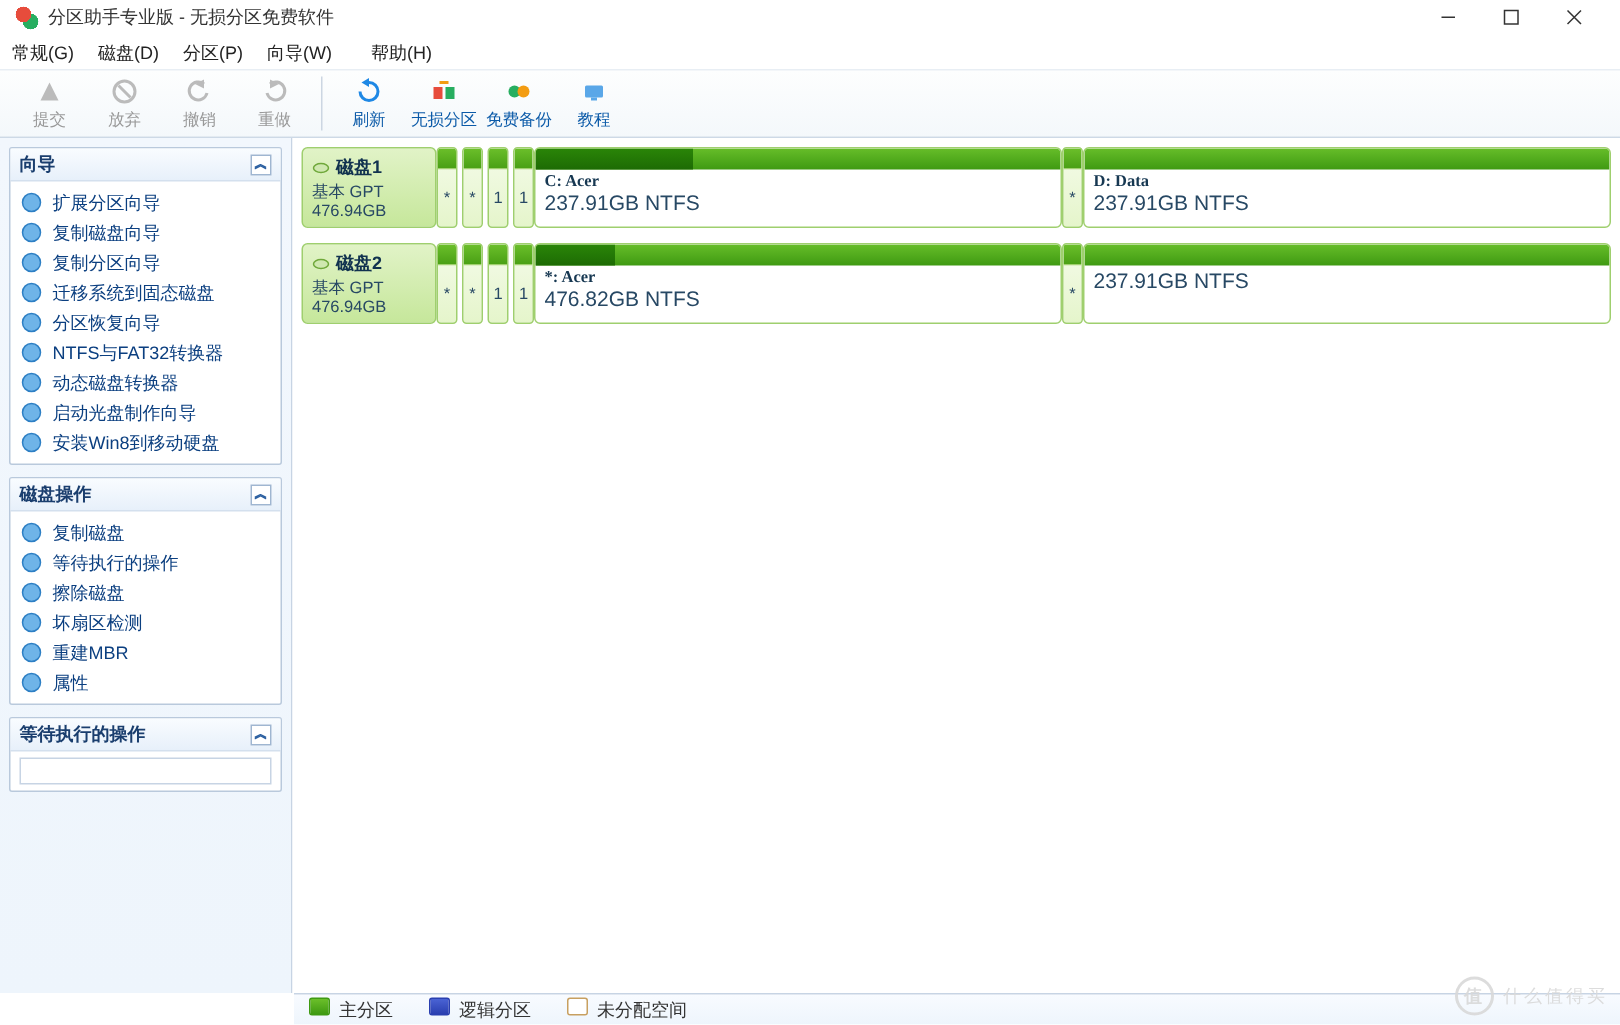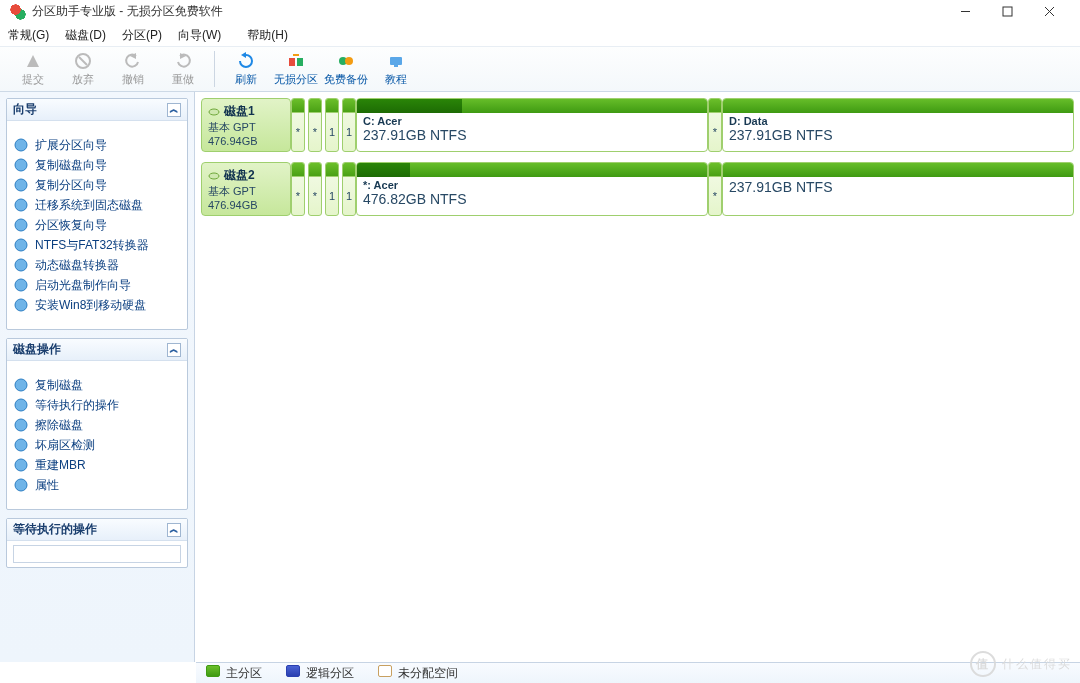--- a/index.html
+++ b/index.html
@@ -23,40 +23,40 @@
 .tbtn .ic { width: 20px; height: 20px; display:flex; align-items:center; justify-content:center; }
 .tbtn .lbl { font-size: 11px; }
 .tsep { width: 1px; height: 36px; background: #ccd6e2; margin: 0 6px; }
 
 
 .workspace { display: flex; height: calc(683px - 24px - 22px - 46px - 21px); }
 .sidebar { width: 195px; background: linear-gradient(#f2f7fd,#eef5fc); border-right: 1px solid #c7d4e4; padding: 6px; display: flex; flex-direction: column; gap: 8px; }
 .panel { border: 1px solid #b9c9dc; background: #fff; border-radius: 2px; }
 .panel-h { height: 22px; display: flex; align-items: center; justify-content: space-between; padding: 0 6px; background: linear-gradient(#f9fcff,#e7f0fa); color: #1a3e6e; font-weight: bold; border-bottom: 1px solid #d4e0ee; }
 .panel-h .collapse { width: 14px; height: 14px; border: 1px solid #9fb6d1; display:flex; align-items:center; justify-content:center; color:#2b5fa0; font-size:9px; background:#fff; }
-.panel-b { padding: 14px 0; }
+.panel-b { padding: 4px 0; }
 .item { height: 20px; display: flex; align-items: center; gap: 6px; padding: 0 6px; color: #0b3f80; }
 .item .ii { width: 16px; height: 16px; display:flex; align-items:center; justify-content:center; }
 .pending-box { height: 18px; margin: 4px 6px; border: 1px solid #c7d4e4; background:#fff; }
 
 
 .main { flex: 1; background: #fff; padding: 6px; overflow: hidden; }
 .disk-row { display: flex; gap: 0; margin-bottom: 10px; }
 .disk-info { width: 90px; border: 1px solid #9fcf6e; border-radius: 4px; background: linear-gradient(#e1f3c7,#c6e79b); padding: 4px 6px; }
 .disk-info .nm { font-weight: bold; color: #11324f; display:flex; align-items:center; gap:4px;}
 .disk-info .ln { color: #274864; font-size: 11px; }
 .small-slots { display: flex; gap: 3px; }
 .slot { width: 14px; border: 1px solid #9fcf6e; border-radius: 3px; background: linear-gradient(#f4fbe9,#e5f5cb); display:flex; flex-direction:column; }
 .slot .bar { height: 14px; background: linear-gradient(#6bbf2a,#4aa015); border-radius: 2px 2px 0 0; border-bottom:1px solid #9fcf6e;}
 .slot .tx { flex:1; display:flex; align-items:center; justify-content:center; color:#274864; font-size:11px; }
 .part { flex: 1; border: 1px solid #9fcf6e; border-radius: 4px; background: #fff; overflow:hidden; display:flex; flex-direction:column; position: relative; }
 .part .bar { height: 14px; background: linear-gradient(#66bd29,#3f9a12); position:relative; }
 .part .bar .used { position:absolute; left:0; top:0; bottom:0; background: linear-gradient(#2a8508,#1d6b04); }
 .part .info { padding: 2px 6px; }
-.part .pn { font-weight: bold; color: #173852; font-size:11px;}
+.part .pn { font-weight: bold; color: #173852; font-size:11px;font-family:Liberation Serif, serif;}
 .part .ps { color: #274864; font-size: 14px; }
 
 
 .statusbar { position:absolute; left:196px; right:0; bottom:0; height: 21px; background: linear-gradient(#f8fbff,#eef5fc); border-top: 1px solid #c7d4e4; display: flex; align-items: center; gap: 24px; padding: 0 10px; }
 .legend { display:flex; gap:6px; color:#333; }
 .sw { width: 14px; height: 12px; border:1px solid #888; border-radius:2px; }
 .sw.pri { background: linear-gradient(#6bbf2a,#3f9a12); border-color:#3f9a12;}
 .sw.log { background: linear-gradient(#4a63d4,#2a3fb0); border-color:#2a3fb0;}
 .sw.una { background: #fff; border-color:#c8a060;}
 

